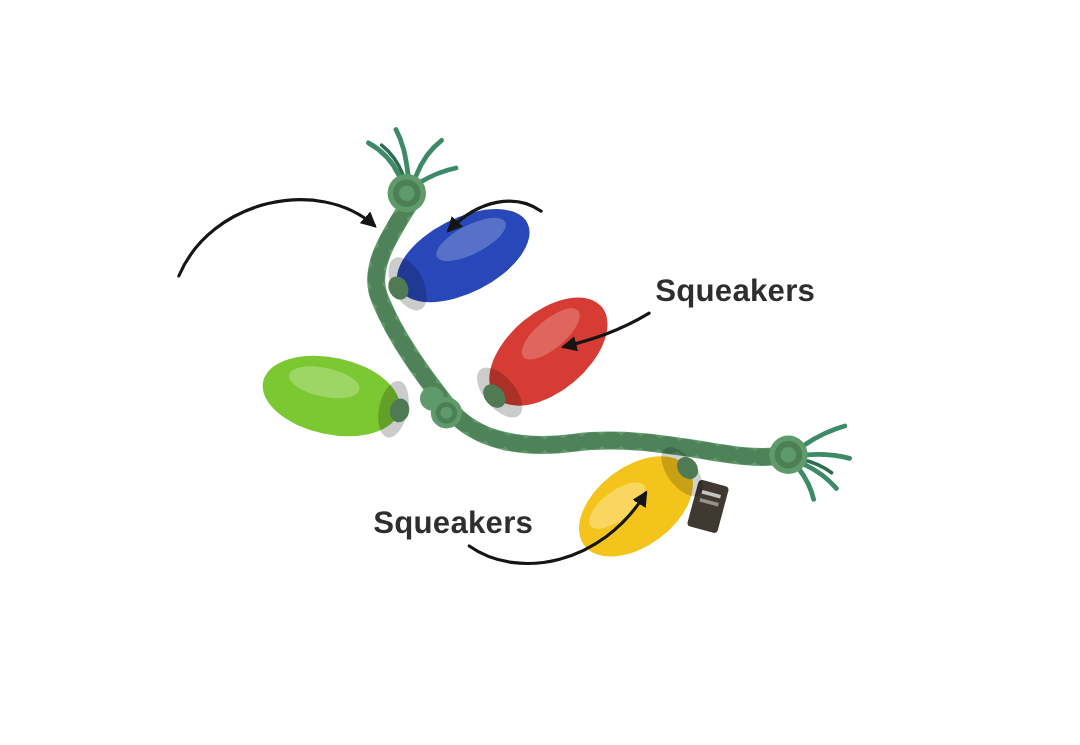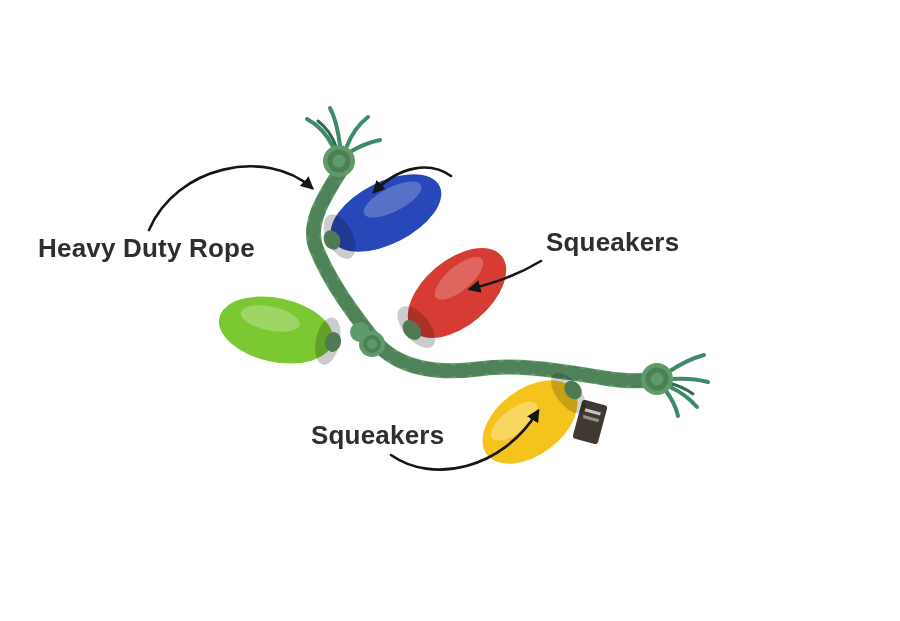--- a/index.html
+++ b/index.html
@@ -111,19 +111,18 @@
     </g>
 
     <g fill="none" stroke-width="2.6" stroke-linecap="round" stroke="#151515">
       <path d="M 149 230 C 176 166, 266 147, 312 188" marker-end="url(#ah)"></path>
       <path d="M 451 176 C 430 161, 399 166, 374 192" marker-end="url(#ah)"></path>
       <path d="M 541 261 C 516 276, 494 283, 470 289" marker-end="url(#ah)"></path>
       <path d="M 391 455 C 432 484, 502 470, 538 411" marker-end="url(#ah)"></path>
     </g>
   </svg>
 
-  <div class="label" style="left:38px; top:233px;">Heavy Duty Rope</div>
 
   <div class="label" style="left:546px; top:227px;">Squeakers</div>
 
   <div class="label" style="left:311px; top:420px;">Squeakers</div>
 
 </div>
 
 </body></html>

